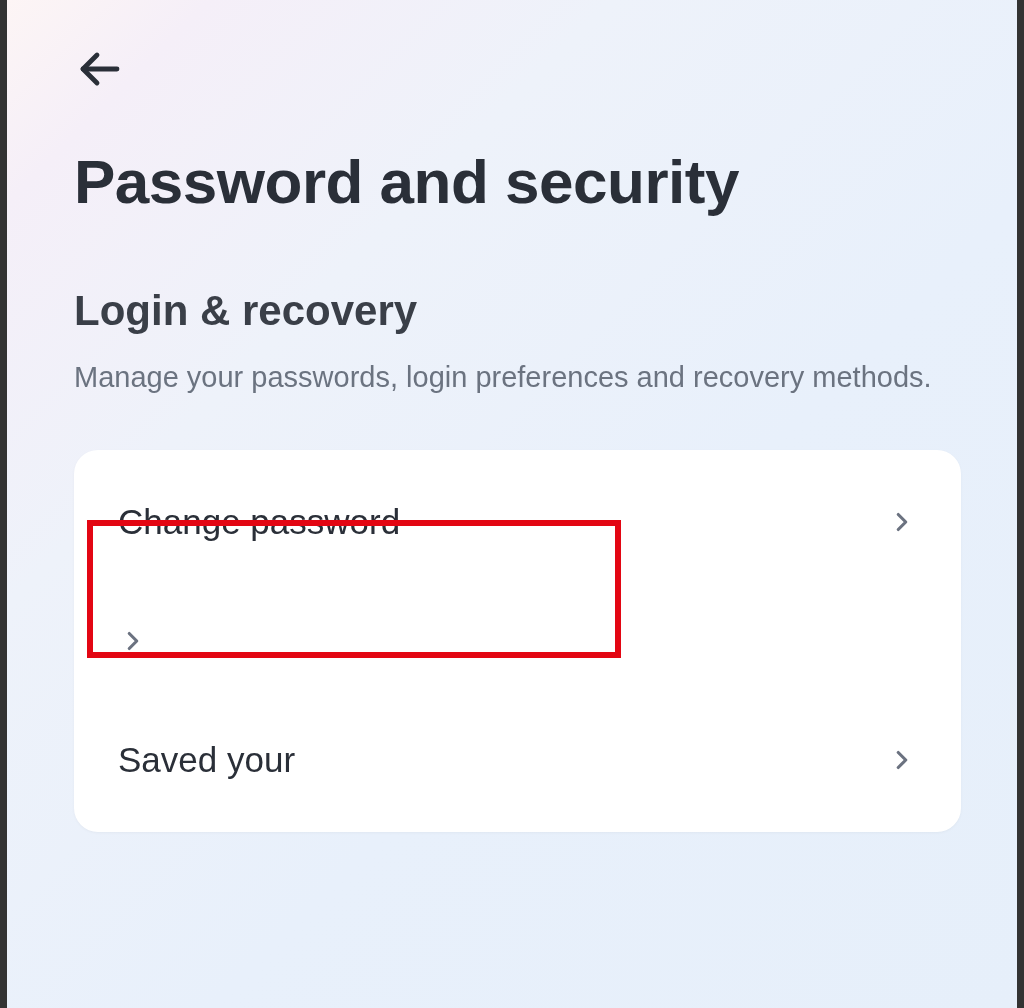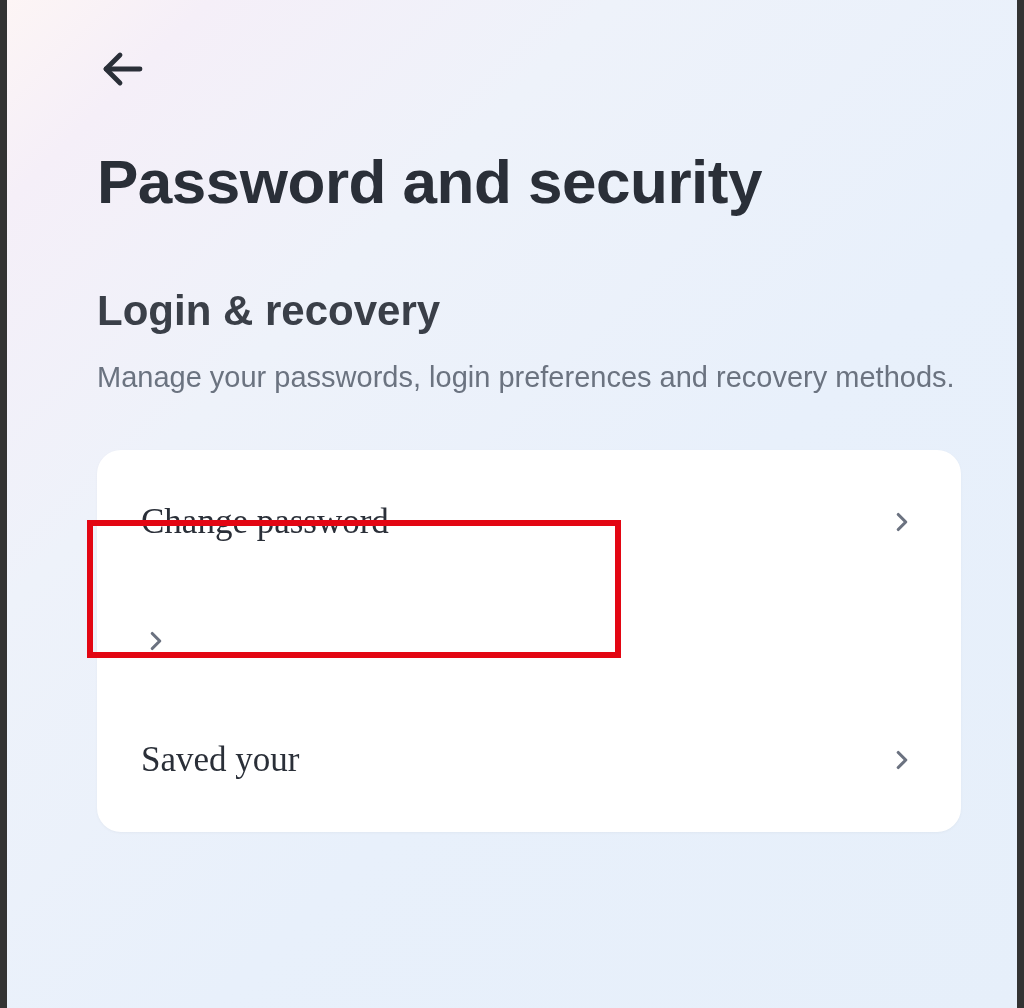--- a/index.html
+++ b/index.html
@@ -14,21 +14,21 @@
       background: #333;
       overflow: hidden;
     }
     .app-container {
       position: relative;
       width: 1010px;
       height: 1008px;
       margin: 0 7px;
       background: linear-gradient(135deg, #fdf5f5 0%, #f5eff8 10%, #eef2fa 30%, #e8f0fb 60%, #e6effa 100%);
       padding-top: 46px;
-      padding-left: 90px;
+      padding-left: 67px;
       padding-right: 56px;
     }
     .back-button {
       display: inline-flex;
       align-items: center;
       justify-content: center;
       width: 50px;
       height: 50px;
       cursor: pointer;
       margin-bottom: 50px;
@@ -69,21 +69,20 @@
       display: flex;
       align-items: center;
       justify-content: space-between;
       padding: 42px 44px;
       cursor: pointer;
     }
     .list-item-label {
       font-size: 35px;
       font-weight: 500;
       color: #2a2f38;
-      font-family: Liberation Serif, serif;
     }
     .chevron {
       color: #6b7280;
       display: flex;
       align-items: center;
     }
     .chevron svg {
       width: 30px;
       height: 30px;
     }

